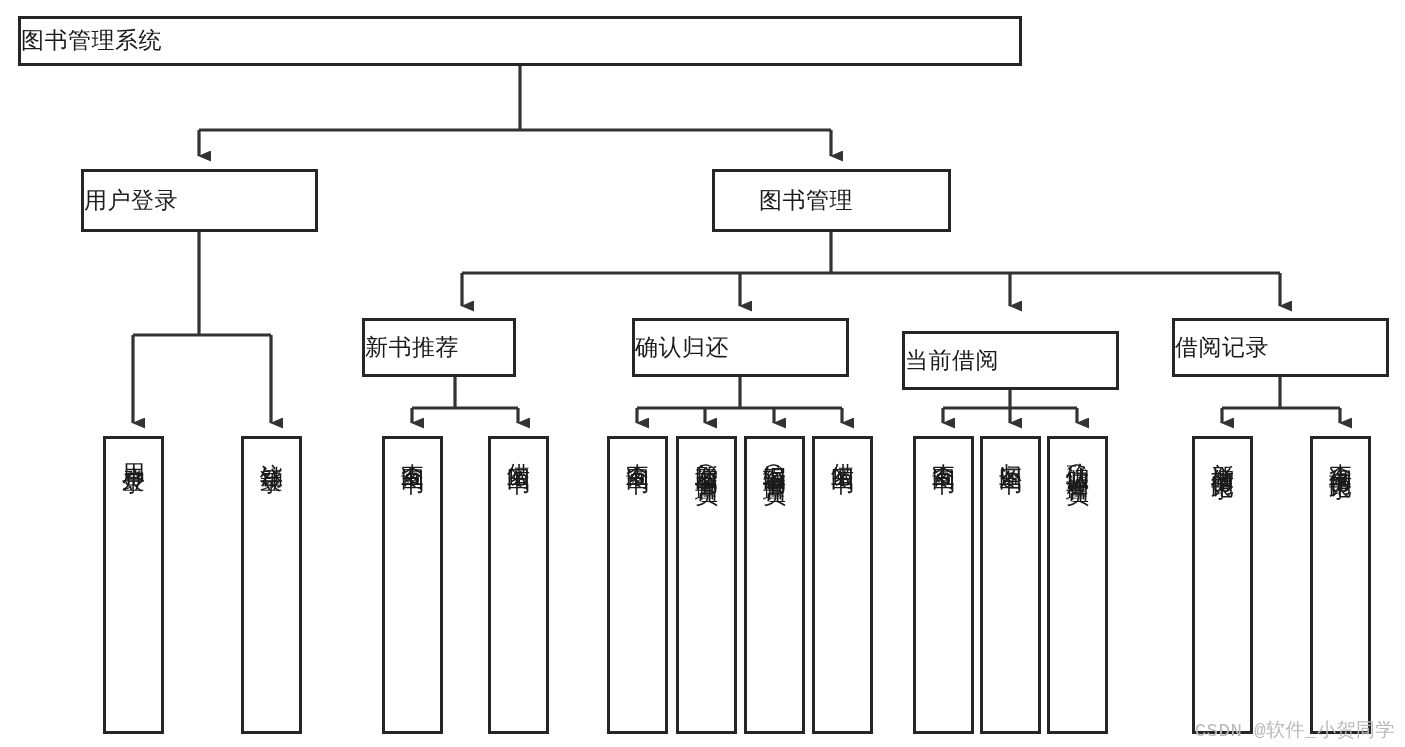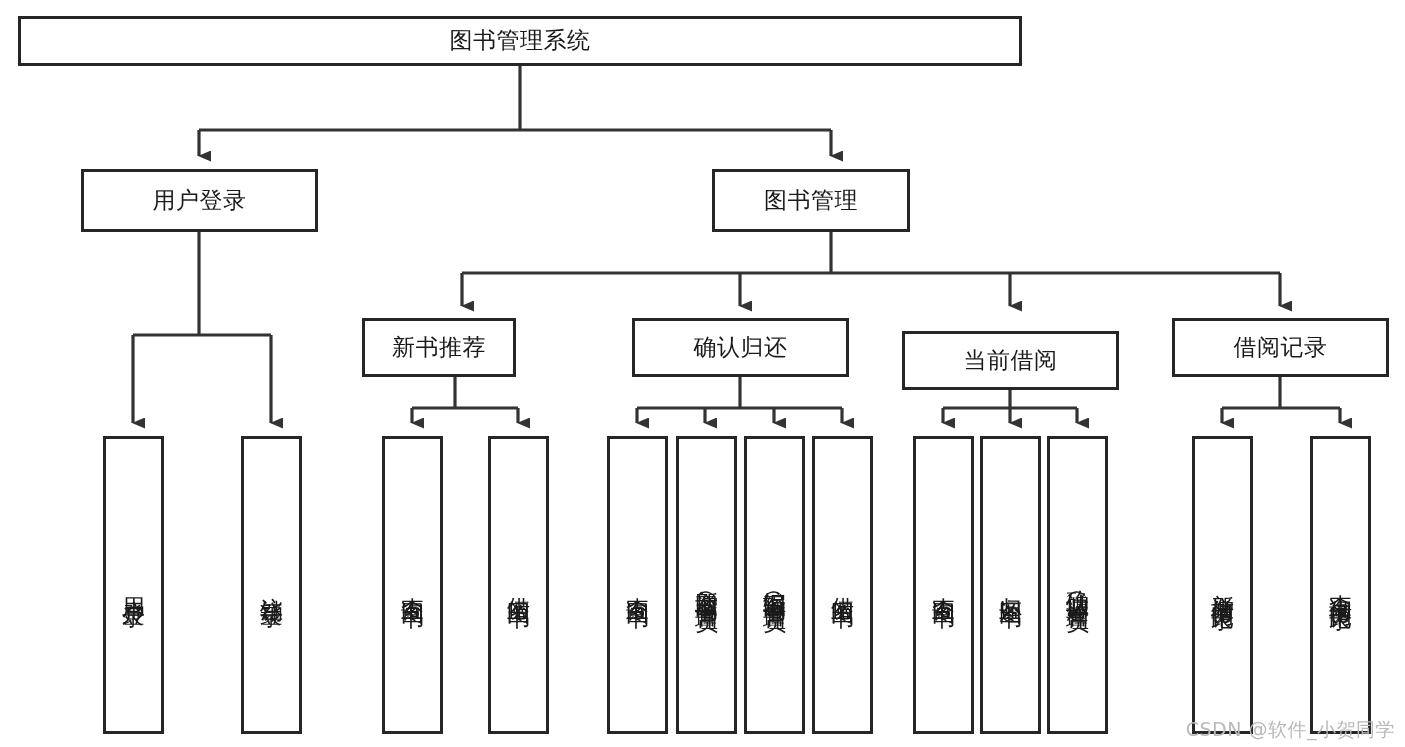--- a/index.html
+++ b/index.html
@@ -20,21 +20,20 @@
     width:1405px;height:747px;
     pointer-events:none;
   }
   .node{
     position:absolute;
     box-sizing:border-box;
     background:#ffffff;
     border:3px solid #262626;
     display:flex;
     align-items:center;
-    justify-content:center;
     color:#1a1a1a;
   }
   .node.h{
     font-size:23px;
     letter-spacing:0.5px;
     line-height:1.1;
     text-align:center;
   }
   .node.v{
     writing-mode:vertical-rl;
@@ -52,20 +51,21 @@
   }
   .watermark{
     position:absolute;
     right:10px;
     bottom:4px;
     font-size:19px;
     color:#b9b9b9;
     letter-spacing:0.5px;
     white-space:nowrap;
     user-select:none;
+    font-family:Liberation Mono, monospace;
   }
 </style>
 </head>
 <body>
 
 <div id="canvas">
 
   <svg class="connectors" viewBox="0 0 1405 747" xmlns="http://www.w3.org/2000/svg">
     <defs>
       <marker id="ah" markerWidth="11" markerHeight="13" refX="5.5" refY="12" orient="auto" markerUnits="userSpaceOnUse">
@@ -116,21 +116,21 @@
     </g>
   </svg>
 
   <div class="node h" style="left:18px;top:16px;width:1004px;height:50px;">
     <span>图书管理系统</span>
   </div>
 
   <div class="node h" style="left:81px;top:169px;width:237px;height:63px;">
     <span>用户登录</span>
   </div>
-  <div class="node h" style="left:712px;top:169px;width:198px;height:63px;">
+  <div class="node h" style="left:712px;top:169px;width:239px;height:63px;padding-left:44px;">
     <span>图书管理</span>
   </div>
 
   <div class="node h" style="left:362px;top:318px;width:154px;height:59px;">
     <span>新书推荐</span>
   </div>
   <div class="node h" style="left:632px;top:318px;width:217px;height:59px;">
     <span>确认归还</span>
   </div>
   <div class="node h" style="left:902px;top:331px;width:217px;height:59px;">

